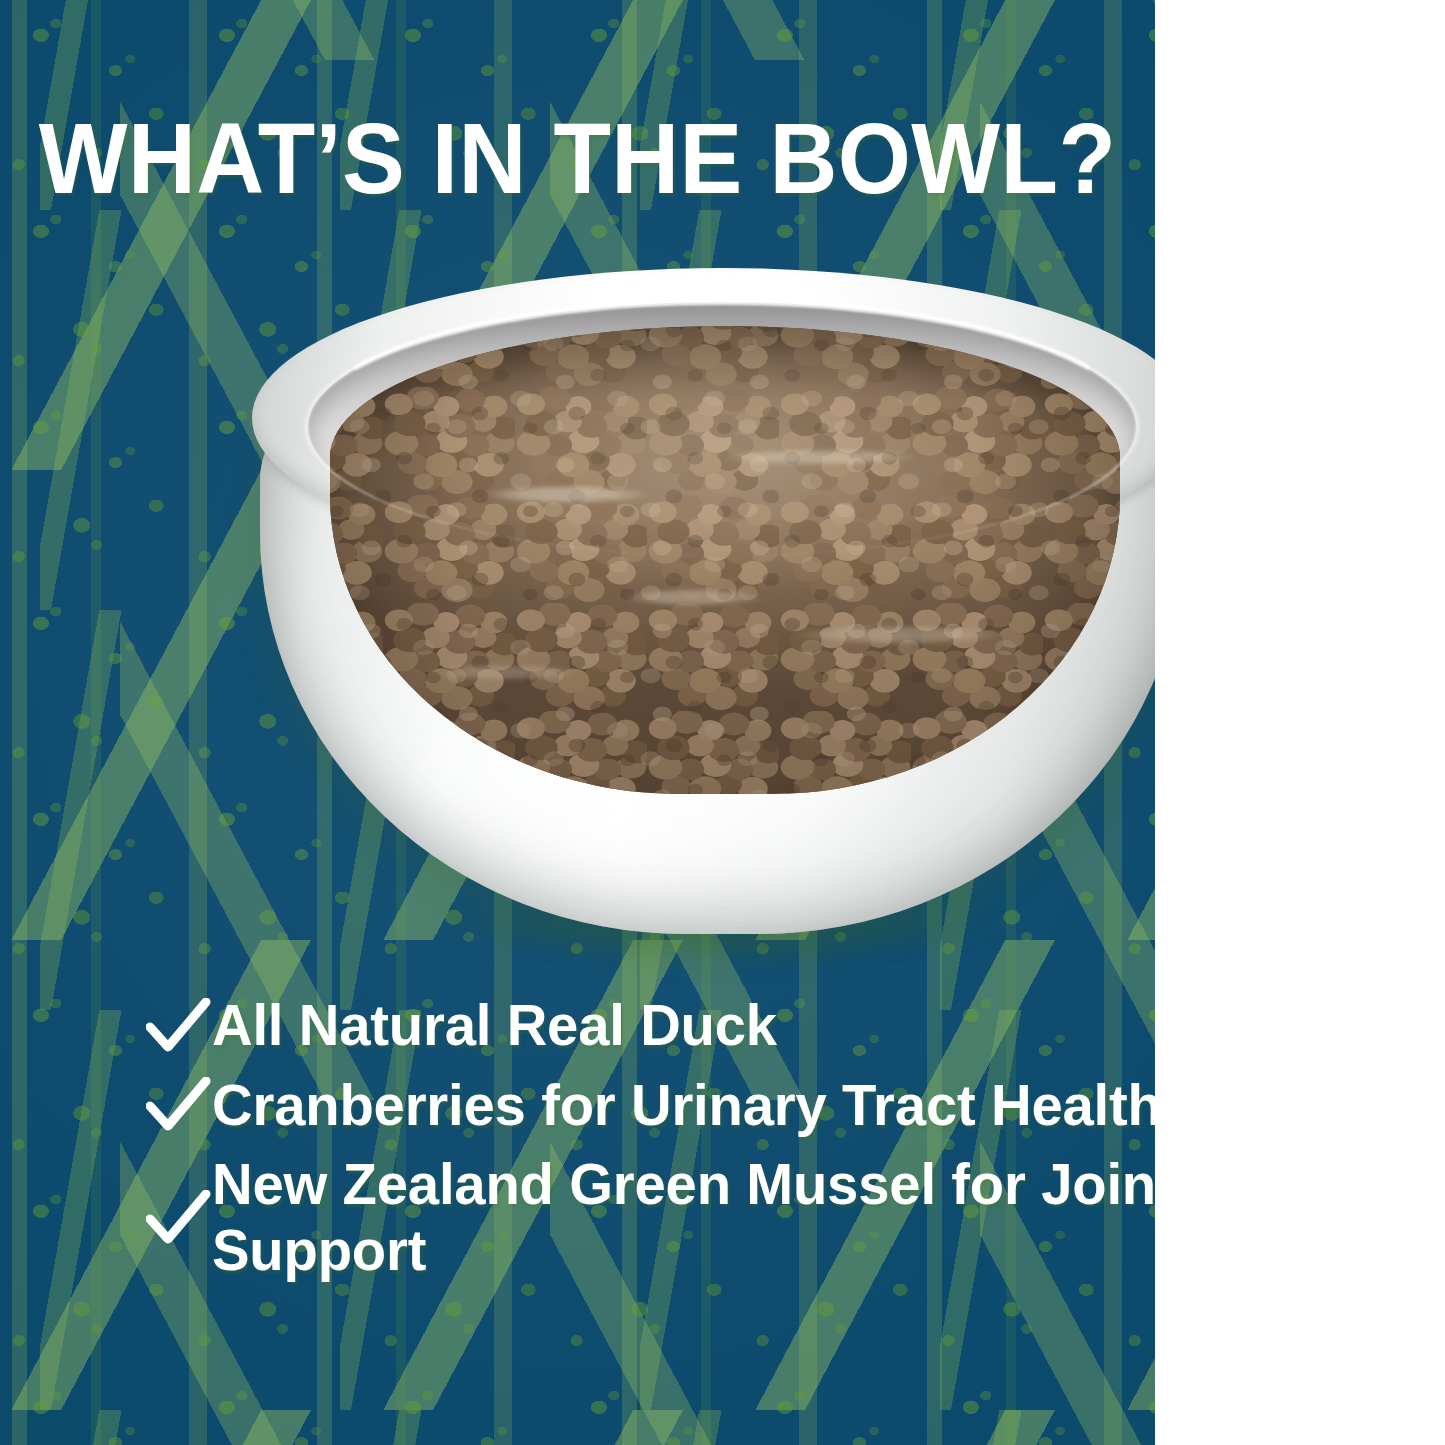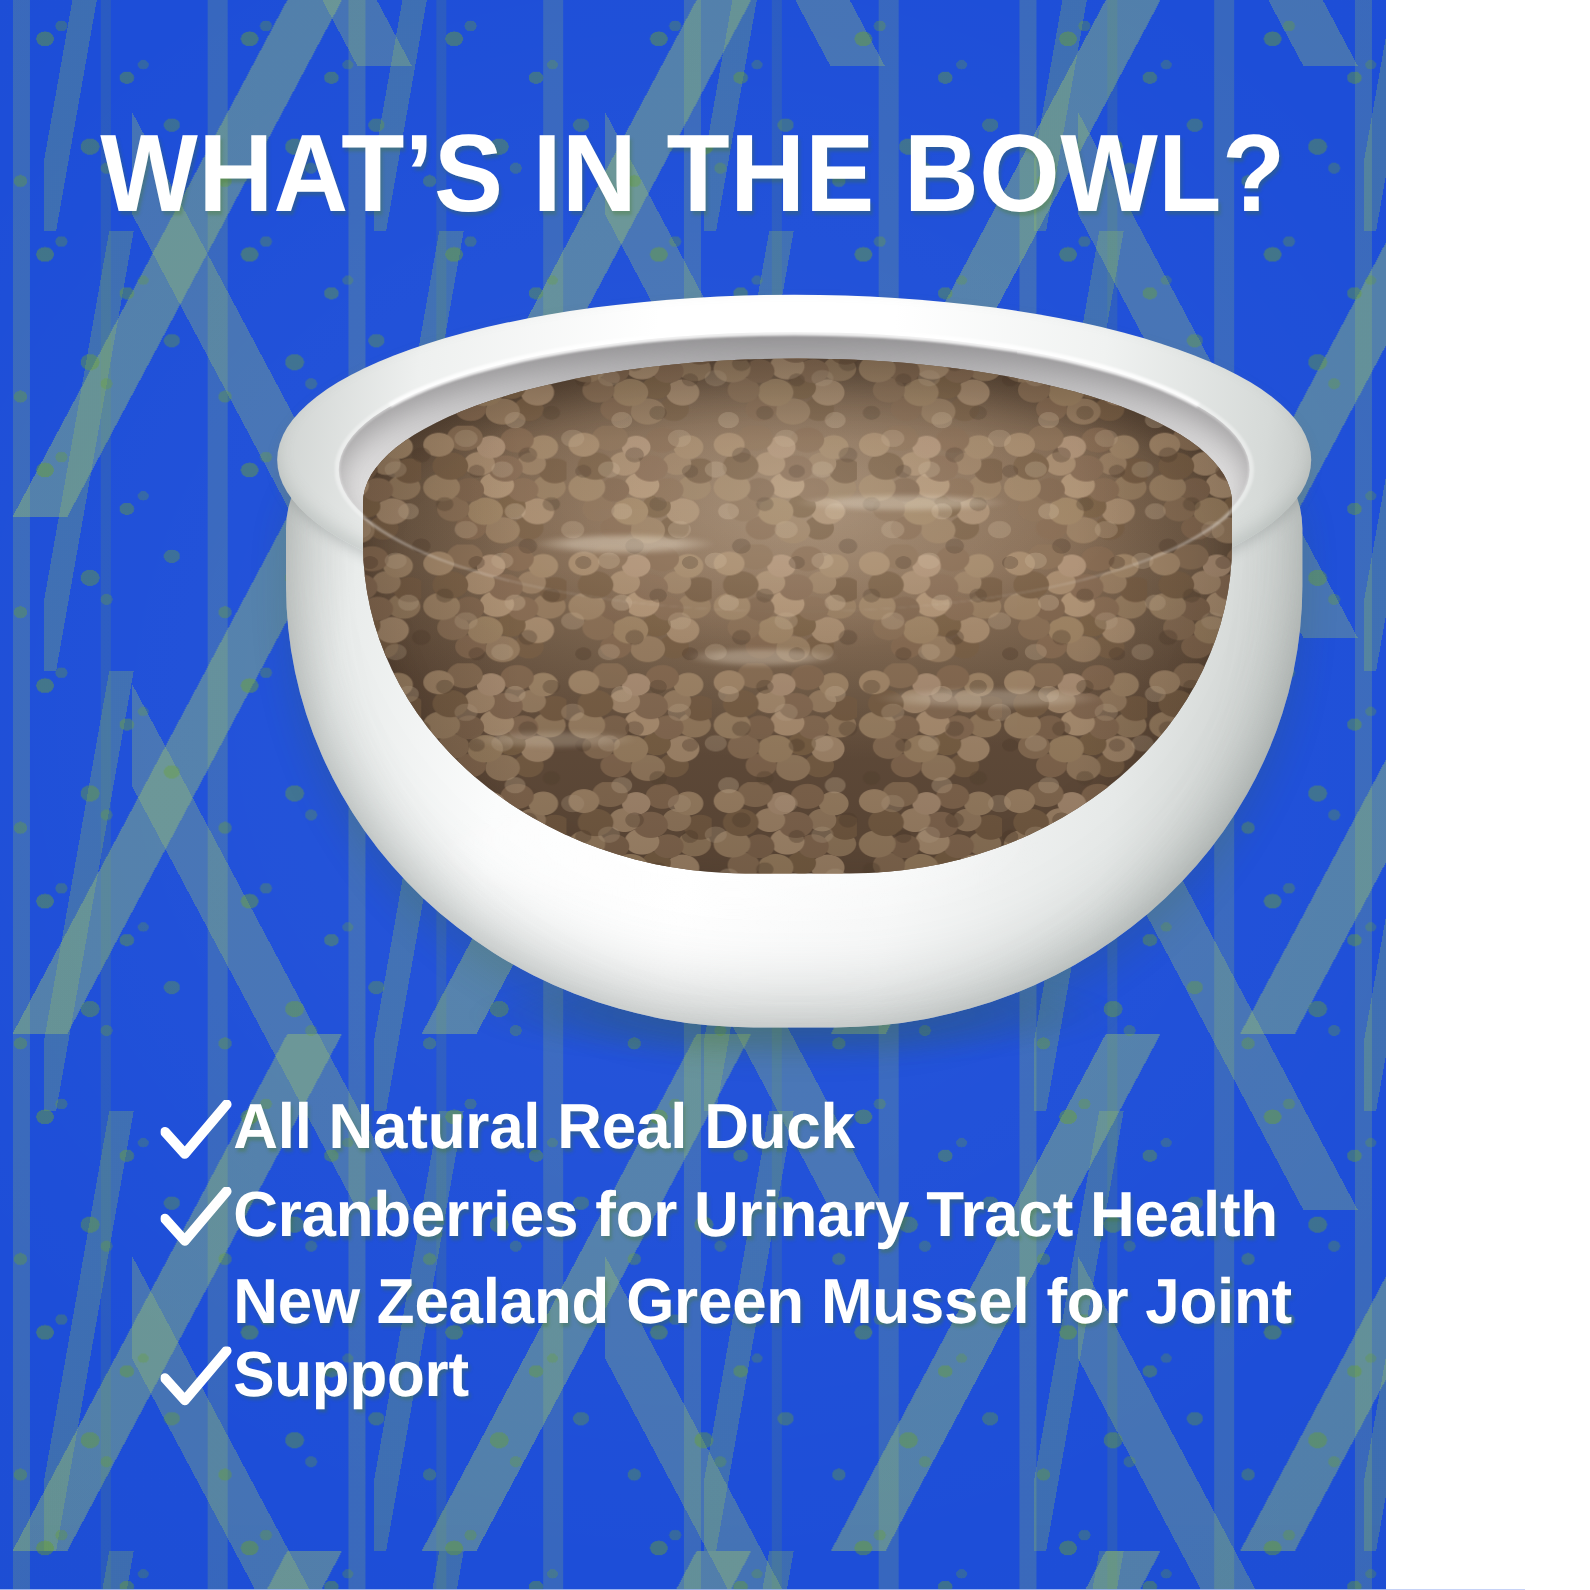--- a/index.html
+++ b/index.html
@@ -3,24 +3,24 @@
 <meta charset="utf-8">
 <title>What's In The Bowl</title>
 <style>
   html, body {
     margin: 0;
     padding: 0;
     background: #ffffff;
   }
   #page {
     position: relative;
-    width: 1260px;
+    width: 1155px;
     height: 1445px;
     overflow: hidden;
-    background-color: #1d4ed8;
+    background-color: #0c4a6e;
     font-family: "Liberation Sans", "DejaVu Sans", sans-serif;
     -webkit-font-smoothing: antialiased;
   }
 
   
   .bg-layer {
     position: absolute;
     inset: 0;
     pointer-events: none;
   }
@@ -272,21 +272,21 @@
 
   
   .bullets {
     position: absolute;
     left: 146px;
     top: 992px;
     width: 1270px;
   }
   .bullet-row {
     display: flex;
-    align-items: flex-end;
+    align-items: center;
     margin-bottom: 14px;
   }
   .check-icon {
     flex: 0 0 66px;
     width: 66px;
     height: 58px;
     position: relative;
     margin-top: 4px;
   }
   .check-icon svg { display: block; }

